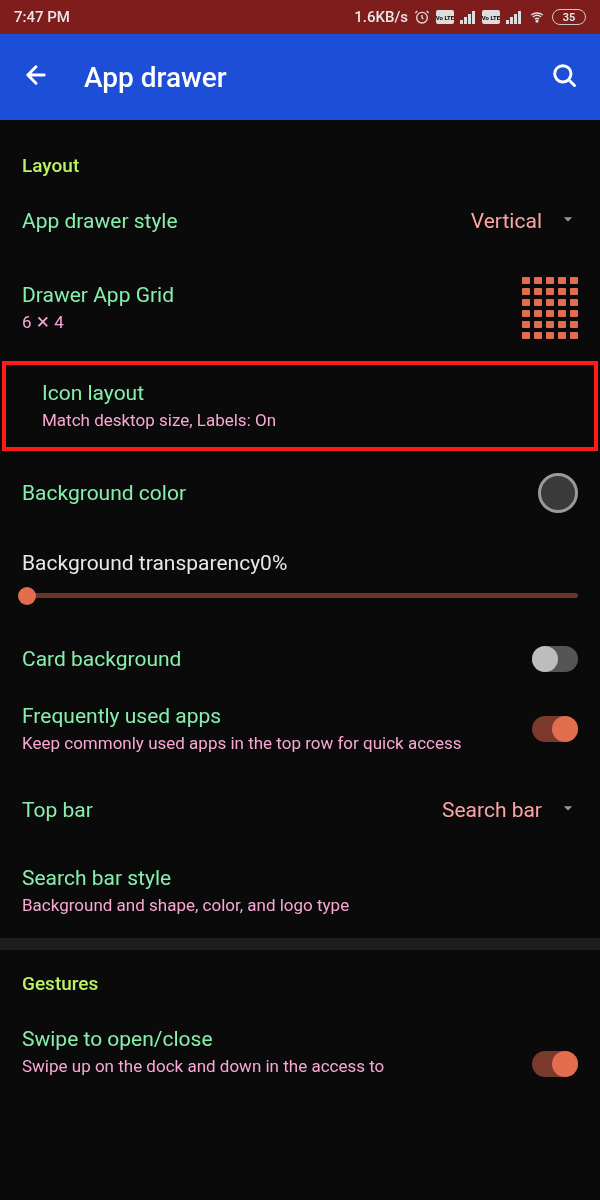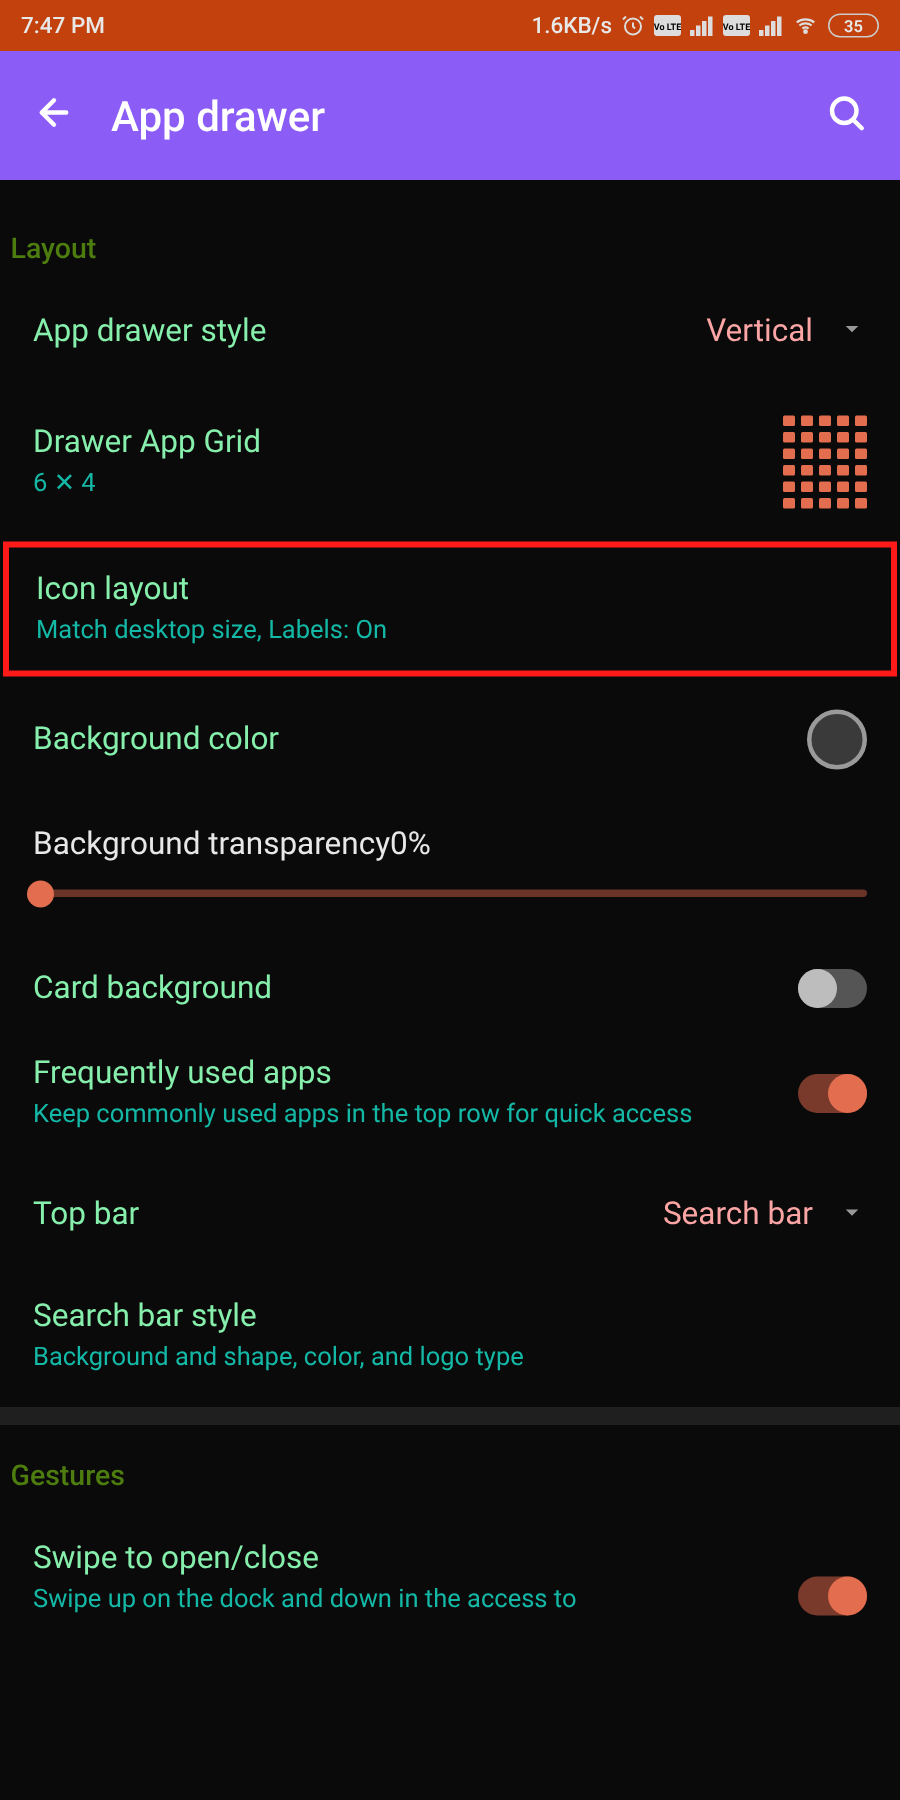--- a/index.html
+++ b/index.html
@@ -11,63 +11,63 @@
     color: #e8e8e8;
     overflow: hidden;
   }
   .status-bar {
     height: 34px;
     display: flex;
     align-items: center;
     padding: 0 14px;
     font-size: 15px;
     font-weight: 500;
-    background: #c2410c;
+    background: #7f1d1d;
   }
   .status-bar .sb-left { flex: 1; }
   .status-bar .sb-right { display: flex; align-items: center; gap: 6px; }
   .sb-icon { display: inline-flex; align-items: center; }
   .header {
-    background: #8b5cf6;
+    background: #1d4ed8;
     height: 86px;
     display: flex;
     align-items: center;
     padding: 0 22px;
-    gap: 24px;
+    gap: 34px;
   }
   .header-title { font-size: 28px; font-weight: 500; color: #fff; }
   .header .spacer { flex: 1; }
   .section-label {
-    color: #4d7c0f;
+    color: #bef264;
     font-size: 19px;
     font-weight: 500;
-    padding: 34px 7px 10px;
+    padding: 34px 22px 10px;
   }
   .row {
     display: flex;
     align-items: center;
     padding: 22px;
     gap: 16px;
   }
   .row-text { flex: 1; min-width: 0; }
   .row-title { font-size: 21px; color: #86efac; }
-  .row-sub { font-size: 17px; color: #14b8a6; margin-top: 4px; line-height: 1.3; }
+  .row-sub { font-size: 17px; color: #f9a8d4; margin-top: 4px; line-height: 1.3; }
   .row-value { font-size: 21px; color: #fca5a5; }
   .grid-icon {
     display: grid;
     grid-template-columns: repeat(5, 8px);
     grid-template-rows: repeat(6, 7px);
     gap: 4px 4px;
   }
   .grid-icon span { background: #E36D4F; border-radius: 1px; }
   .highlight {
     border: 4px solid #ff1a1a;
     margin: 0 2px;
   }
-  .highlight .row { padding: 16px 18px; }
+  .highlight .row { padding: 16px 36px; }
   .color-swatch {
     width: 40px; height: 40px; border-radius: 50%;
     background: #3a3a3a; border: 3px solid #9a9a9a;
   }
   .slider-wrap { padding: 16px 22px 26px; }
   .slider-track {
     position: relative;
     height: 5px;
     background: #6b3428;
     border-radius: 3px;

